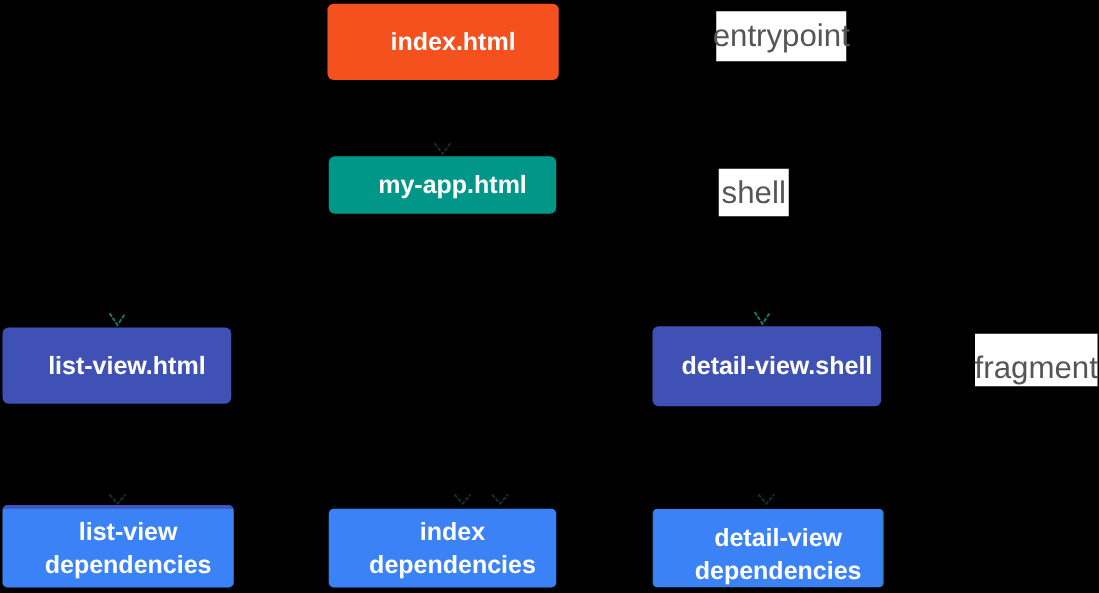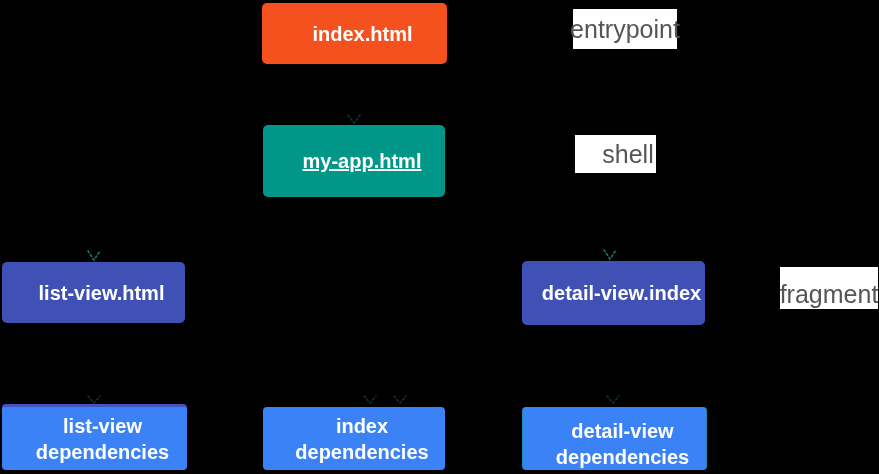--- a/index.html
+++ b/index.html
@@ -33,42 +33,42 @@
     line-height: 26px;
     box-sizing: border-box;
     padding-left: 16px;
   }
   .node-entry    { background: #F4511E; }
   .node-shell    { background: #009688; }
   .node-fragment { background: #3F51B5; align-items: center; }
   .node-deps     { background: #3b82f6; border-radius: 4px; }
 
   #node-index-html        { left: 262px; top: 3px;   width: 185px; height: 61px; }
-  #node-my-app-html       { left: 263px; top: 125px; width: 182px; height: 72px; text-decoration: underline; }
+  #node-my-app-html       { left: 263px; top: 125px; width: 182px; height: 46px; }
   #node-list-view-html    { left: 2px;   top: 262px; width: 183px; height: 61px; }
   #node-detail-view-html  { left: 522px; top: 261px; width: 183px; height: 64px; }
   #node-list-view-deps    { left: 2px;   top: 404px; width: 185px; height: 66px;
                             border-top: 3px solid #4353C0; }
   #node-shared-deps       { left: 263px; top: 407px; width: 182px; height: 63px; }
   #node-detail-view-deps  { left: 522px; top: 407px; width: 185px; height: 63px;
                             border-left: 1px solid rgba(0,150,136,0.55);
                             border-right: 1px solid rgba(0,150,136,0.55); align-items: flex-end; }
 
   .annotation {
     position: absolute;
     display: flex;
     align-items: center;
     justify-content: center;
     background: #FFFFFF;
     color: #555555;
     font-size: 25px;
     font-weight: normal;
   }
   #annotation-entrypoint { left: 573px; top: 9px;   width: 104px; height: 40px; }
-  #annotation-shell      { left: 575px; top: 135px; width: 56px;  height: 38px; padding-left: 25px; }
+  #annotation-shell      { left: 575px; top: 135px; width: 56px;  height: 38px; }
   #annotation-fragment   { left: 780px; top: 267px; width: 98px;  height: 42px; align-items: flex-end; }
 </style>
 </head>
 <body>
 
 <div id="canvas">
 
   <svg id="edges-layer" viewBox="0 0 879 474" xmlns="http://www.w3.org/2000/svg">
 
     <g stroke="#000000" stroke-width="2" fill="none">
@@ -98,21 +98,21 @@
 
   <div class="node node-shell" id="node-my-app-html">
     <span>my-app.html</span>
   </div>
 
   <div class="node node-fragment" id="node-list-view-html">
     <span>list-view.html</span>
   </div>
 
   <div class="node node-fragment" id="node-detail-view-html">
-    <span>detail-view.index</span>
+    <span>detail-view.shell</span>
   </div>
 
   <div class="node node-deps" id="node-list-view-deps">
     <span>list-view dependencies</span>
   </div>
 
   <div class="node node-deps" id="node-shared-deps">
     <span>index dependencies</span>
   </div>
 

